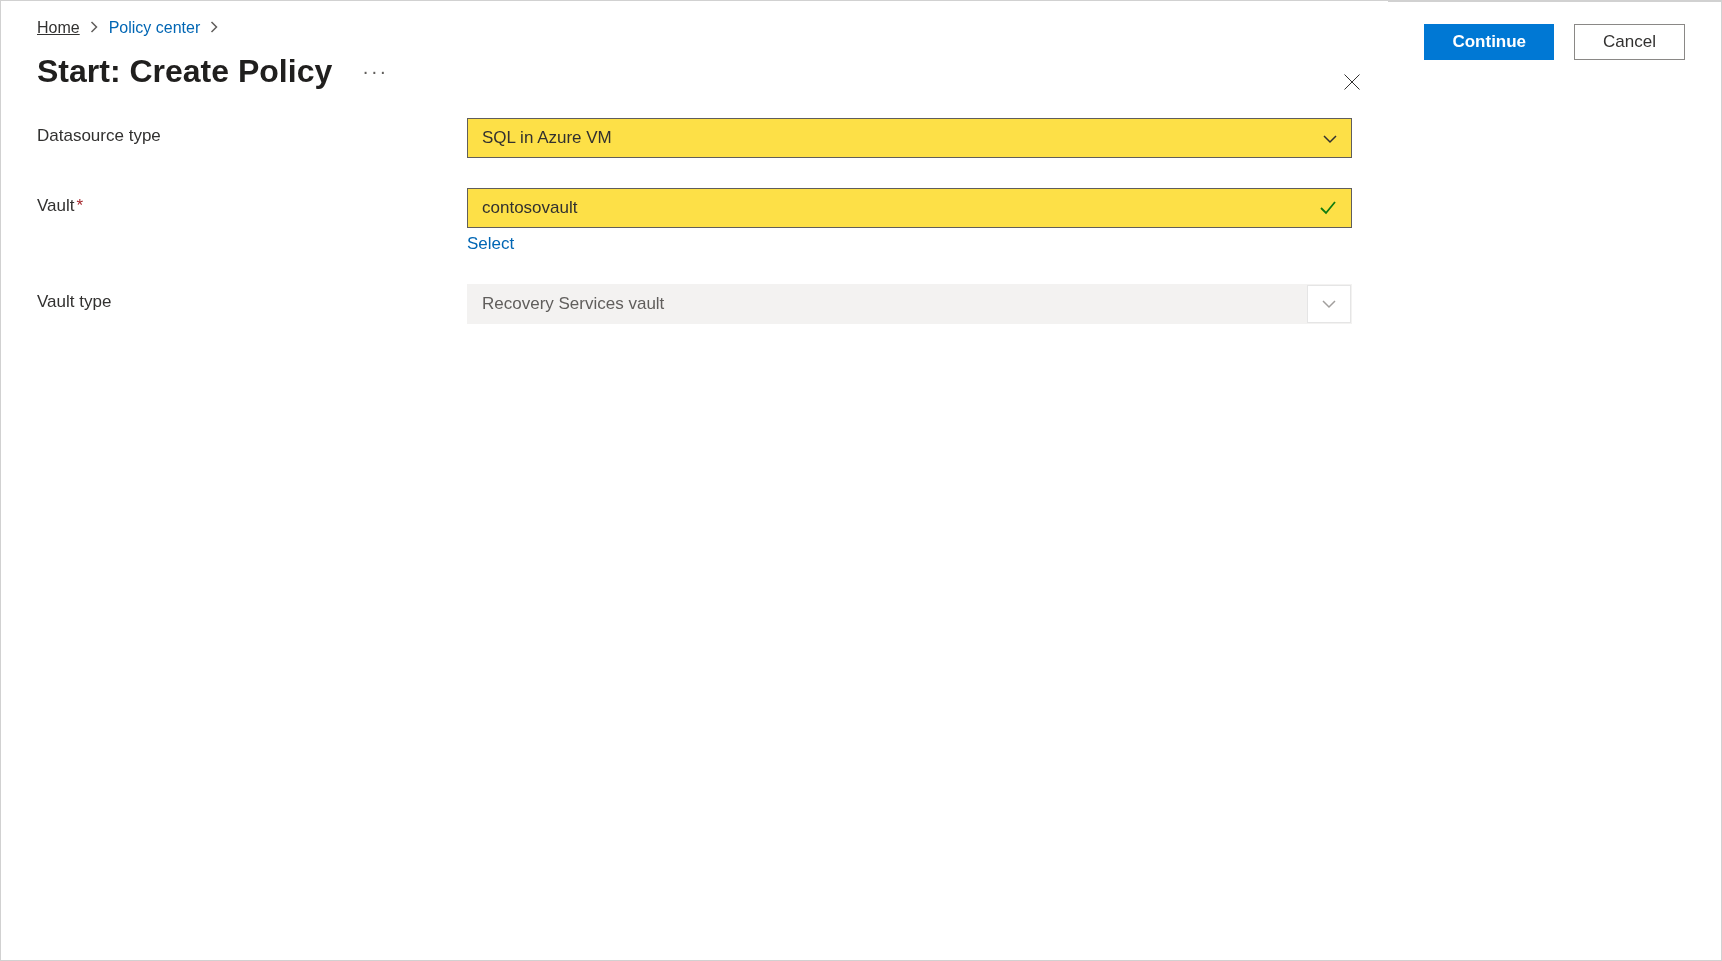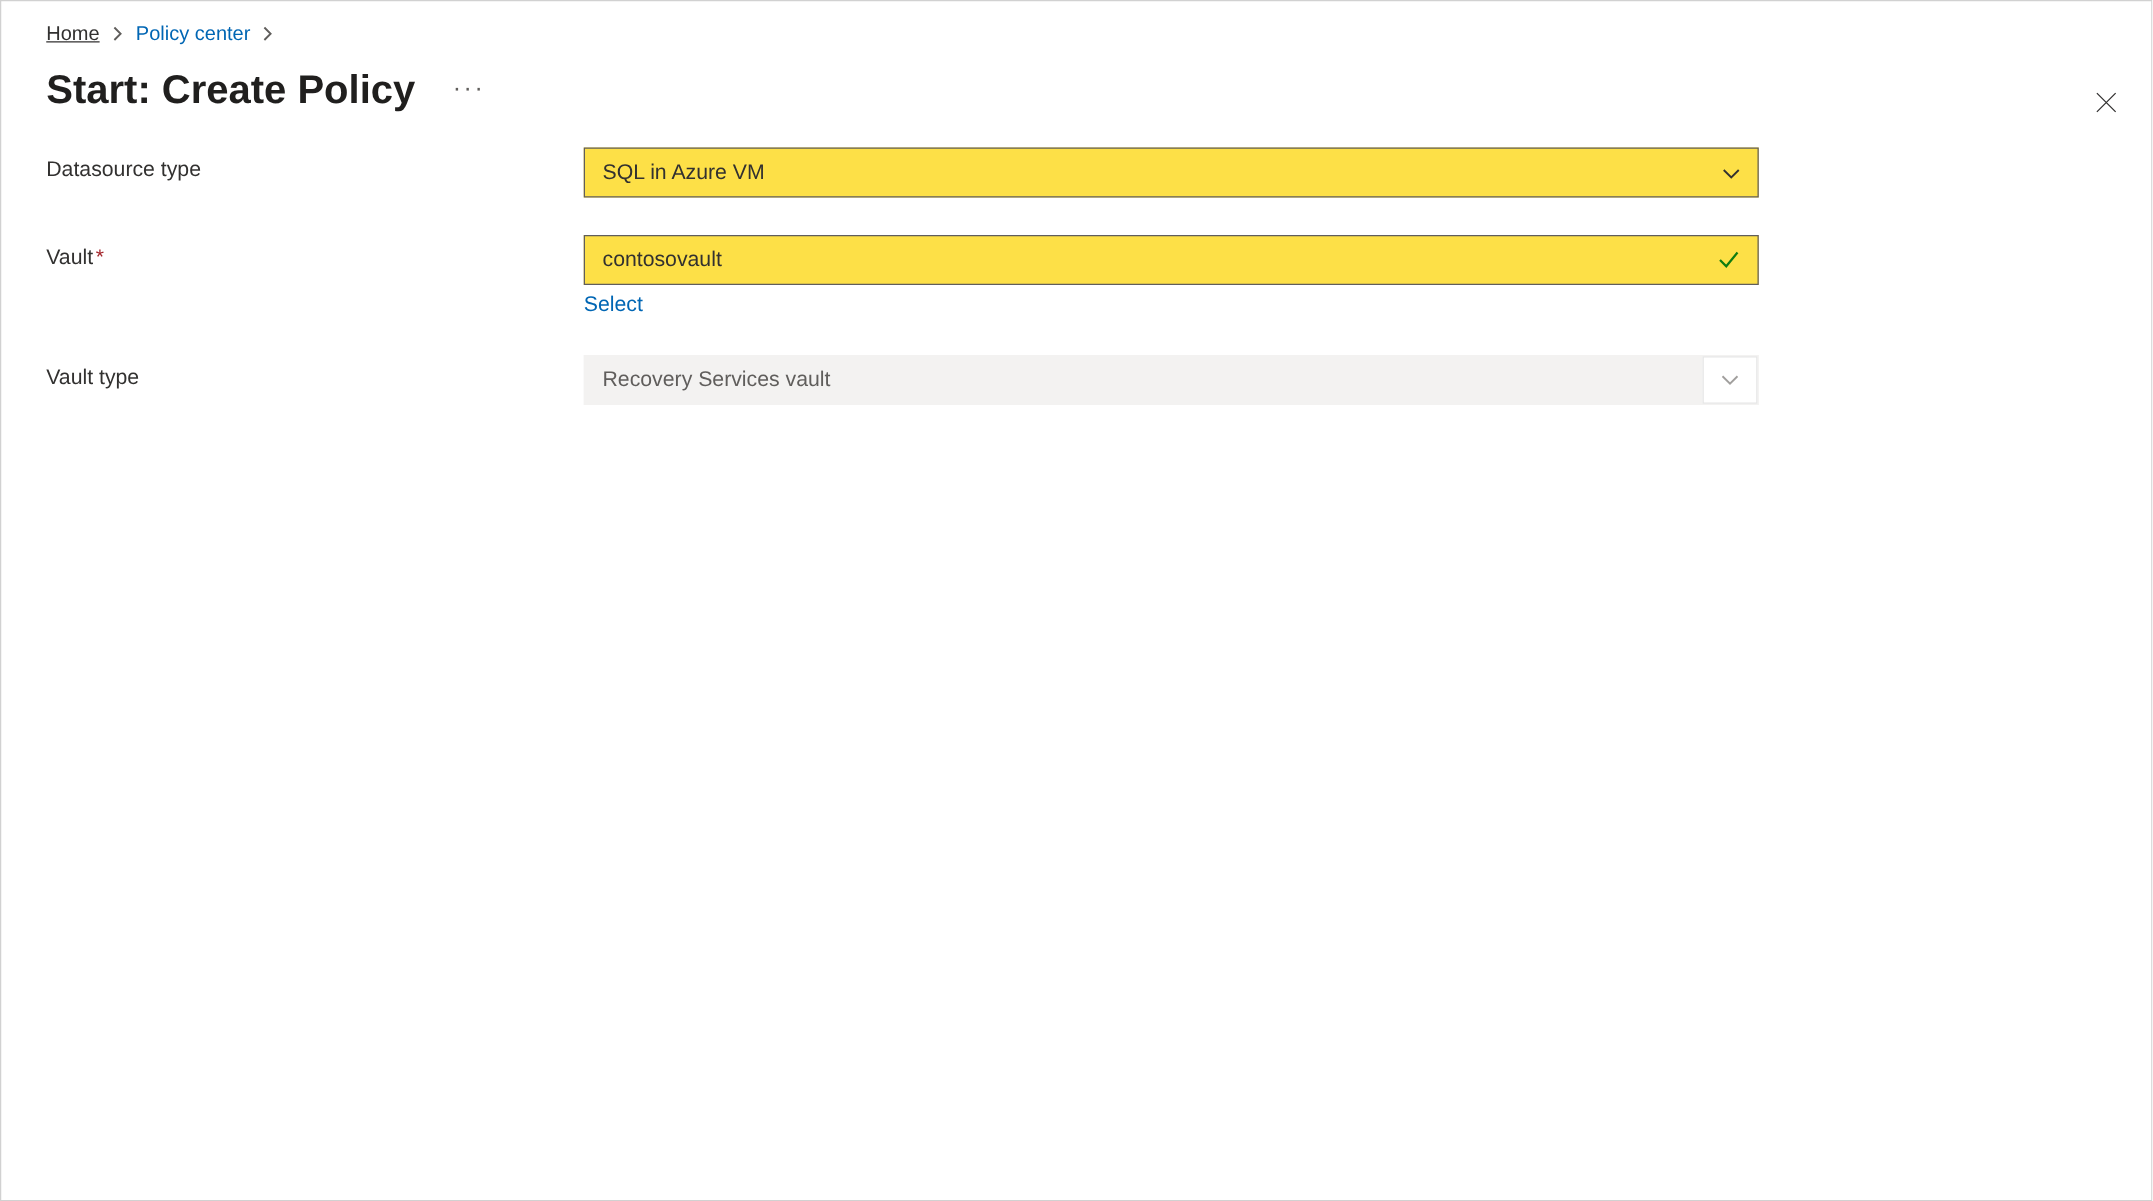--- a/index.html
+++ b/index.html
@@ -273,13 +273,17 @@
                   <path d="M1 4 L7 10 L13 4" fill="none" stroke="#a19f9d" stroke-width="1.5"></path>
                 </svg>
             </span>
           </div>
         </div>
       </div>
 
     </div>
   </div>
 
+  <div class="footer-bar">
+    <button class="btn btn-primary">Continue</button>
+    <button class="btn btn-secondary">Cancel</button>
+  </div>
 </div>
 
 </body></html>

